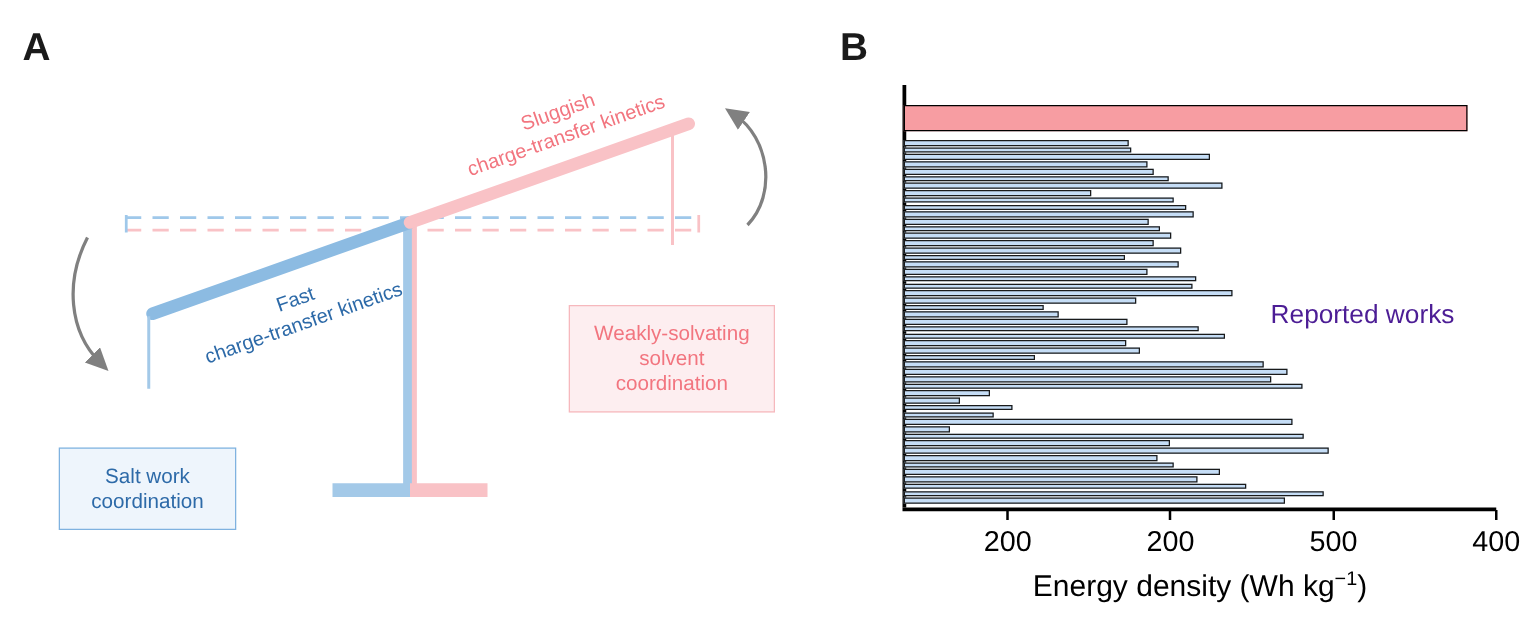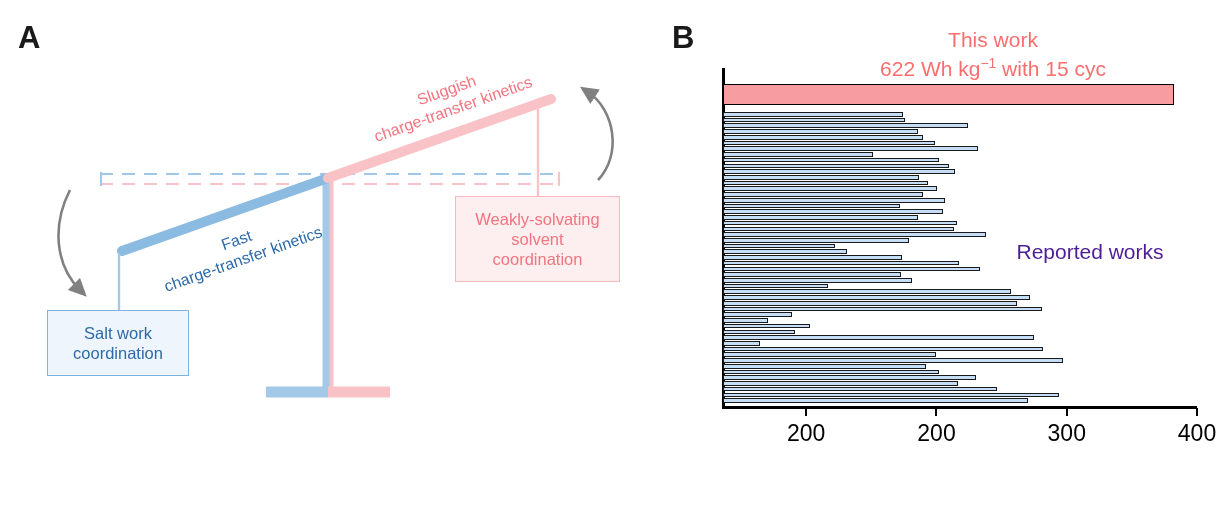--- a/index.html
+++ b/index.html
@@ -6,21 +6,21 @@
   body{width:1230px;height:513px;font-family:"Liberation Sans",sans-serif;position:relative;overflow:hidden;}
   .panel{position:absolute;top:0;height:513px;}
   #panel-a{left:0;width:650px;}
   #panel-b{left:650px;width:580px;}
   .panel-letter{position:absolute;font-size:31px;font-weight:bold;color:#1a1a1a;font-family:"Liberation Sans",sans-serif;letter-spacing:0px;}
   #letter-a{left:18px;top:20px;}
   #letter-b{left:22px;top:20px;}
 
   
   #diagram{position:absolute;left:0;top:0;width:650px;height:513px;}
-  .box{position:absolute;box-sizing:border-box;border:1.6px solid;display:flex;align-items:center;justify-content:center;text-align:center;line-height:1.22;}
+  .box{position:absolute;box-sizing:border-box;border:1.6px solid;display:flex;align-items:center;justify-content:center;text-align:center;line-height:1.22;margin-top:48px;}
   #box-salt{left:47px;top:310px;width:142px;height:66px;border-color:#7fb2e0;background:#eef5fc;color:#2d6aa8;font-size:16.5px;}
   #box-solvent{left:455px;top:196px;width:165px;height:86px;border-color:#f6b8bd;background:#fdeef0;color:#f2757f;font-size:16.5px;}
   #box-bottom{left:178px;top:425px;width:305px;height:40px;border-color:#a8a8a8;background:#f2f2f2;color:#8c8c8c;font-size:16.5px;}
   .lbl{position:absolute;white-space:nowrap;text-align:center;line-height:1.25;font-size:16px;}
 
   
   #chart{position:absolute;left:0;top:0;width:580px;height:513px;}
   #plot-frame{position:absolute;left:72px;top:68px;width:475px;height:338px;padding-left:46px;}
   #axis-y{position:absolute;left:0;top:0;width:2.5px;height:338px;background:#000;}
   #axis-x{position:absolute;left:0;top:338px;width:475px;height:2.5px;background:#000;}
@@ -100,24 +100,20 @@
     </div>
 
   </div>
 </div>
 
 <div class="panel" id="panel-b">
   <div class="panel-letter" id="letter-b">B</div>
 
   <div id="chart">
 
-    <div id="annot-this-work">
-      <div>This work</div>
-      <div>622 Wh kg<sup>−1</sup> with 15 cyc</div>
-    </div>
 
     <div id="annot-reported">
       <div>Reported works</div>
     </div>
 
     <div id="plot-frame">
       <div id="axis-y"></div>
       <div id="axis-x"></div>
       <div id="bars-layer">
           <div class="bar bar-red" style="left: 1px; top: 16px; height: 21px; width: 450.686px;"></div>
@@ -172,20 +168,21 @@
           <div class="bar bar-blue" style="left: 1px; top: 318.824px; height: 4.62549px; width: 274.406px;"></div>
           <div class="bar bar-blue" style="left: 1px; top: 324.549px; height: 4.62549px; width: 336.06px;"></div>
           <div class="bar bar-blue" style="left: 1px; top: 330.275px; height: 4.62549px; width: 304.799px;"></div>
         </div>
       <div id="ticks-layer">
           <div class="xtick" style="left: 83.2322px;"></div>
           <div class="xticklabel" style="left: 84.2322px;">200</div>
           <div class="xtick" style="left: 213.488px;"></div>
           <div class="xticklabel" style="left: 214.488px;">200</div>
           <div class="xtick" style="left: 343.744px;"></div>
-          <div class="xticklabel" style="left: 344.744px;">300</div>
+          <div class="xticklabel" style="left: 344.744px;">500</div>
           <div class="xtick" style="left: 474px;"></div>
           <div class="xticklabel" style="left: 475px;">400</div>
         </div>
     </div>
 
+    <div id="xaxis-title">Energy density (Wh kg<sup>−1</sup>)</div>
   </div>
 </div>
 
 </body></html>

